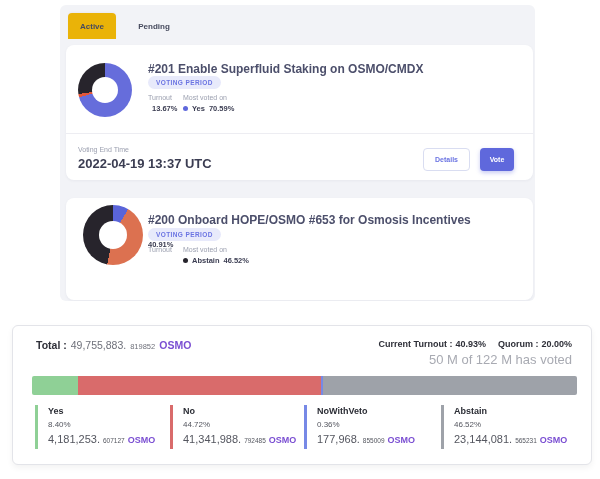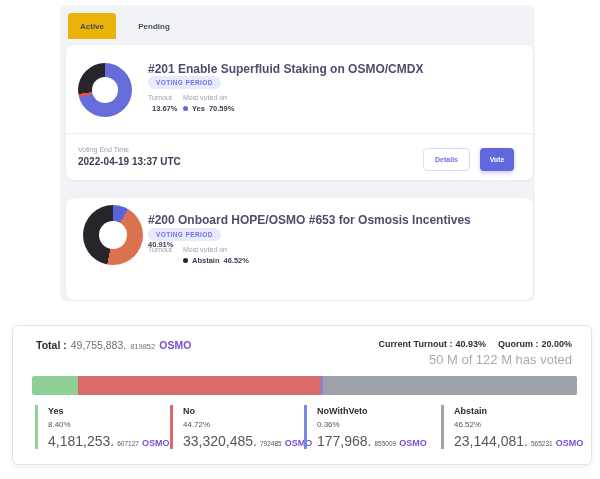--- a/index.html
+++ b/index.html
@@ -30,21 +30,21 @@
   .p-title { position:absolute; left:82px; font-size:12px; font-weight:600; color:#4c4f6b; }
   .badge { position:absolute; left:82px; font-size:6.5px; font-weight:700; letter-spacing:.4px;
            color:var(--badge-text); background:var(--badge-bg); padding:3px 8px; border-radius:9px; }
   .mini-label { position:absolute; font-size:7px; color:var(--text-gray); }
   .mini-value { position:absolute; font-size:7.5px; font-weight:700; color:var(--text-dark);
                 display:flex; align-items:center; gap:4px; }
   .dot { width:5px; height:5px; border-radius:50%; display:inline-block; }
 
   .divider { position:absolute; left:0; top:88px; width:100%; height:1px; background:#ededf2; }
   .footer-label { position:absolute; left:12px; top:101px; font-size:7px; color:var(--text-gray); }
-  .footer-date  { position:absolute; left:12px; top:111px; font-size:10px; font-weight:700; color:var(--text-dark); }
+  .footer-date  { position:absolute; left:12px; top:111px; font-size:13px; font-weight:700; color:var(--text-dark); }
   .btn { position:absolute; top:103px; height:23px; border-radius:4px; font-size:7px; font-weight:700;
          display:flex; align-items:center; justify-content:center; cursor:pointer; font-family:inherit; }
   .btn-details { left:357px; width:47px; background:#fff; border:1px solid #d9ddf1; color:var(--badge-text); }
   .btn-vote { left:414px; width:34px; background:var(--accent); border:none; color:#fff;
               box-shadow:0 2px 4px rgba(95,104,220,.35); }
 
   
   .summary { position:absolute; left:12px; top:325px; width:580px; height:140px; background:#fff;
              border:1px solid #e3e4e9; border-radius:6px; box-shadow:0 3px 6px rgba(0,0,0,.05); }
   .total-row { position:absolute; left:23px; top:13px; display:flex; align-items:baseline; gap:4px; }
@@ -61,21 +61,21 @@
 
   .stackbar { position:absolute; left:19px; top:50px; width:545px; height:19px; display:flex;
               border-radius:2px; overflow:hidden; }
   .stackbar .seg { height:100%; }
 
   .vote-cols { position:absolute; left:0; top:79px; width:100%; height:44px; }
   .vote-col { position:absolute; top:0; height:44px; border-left:3px solid #ccc; padding-left:10px; }
   .vc-label { font-size:9px; font-weight:700; color:#2b2d35; padding-top:1px; }
   .vc-pct { font-size:8px; color:#54565f; margin-top:4px; }
   .vc-amount { margin-top:4px; display:flex; align-items:baseline; gap:3px; }
-  .vc-int { font-size:14px; color:#54565f; }
+  .vc-int { font-size:11px; color:#54565f; }
   .vc-dec { font-size:6.5px; color:#54565f; }
   .vc-unit { font-size:9px; font-weight:600; color:var(--osmo); }
   .vc0 { left:22px; } .vc1 { left:157px; } .vc2 { left:291px; } .vc3 { left:428px; }
 </style>
 </head>
 <body>
 
 <div class="panel">
 
   <div class="tabs">
@@ -152,21 +152,21 @@
       <div class="vc-amount">
         <span class="vc-int">4,181,253.</span>
           <span class="vc-dec">607127</span>
         <span class="vc-unit">OSMO</span>
       </div>
     </div>
     <div class="vote-col vc1" style="border-left-color: rgb(217, 107, 107);">
       <div class="vc-label">No</div>
       <div class="vc-pct">44.72%</div>
       <div class="vc-amount">
-        <span class="vc-int">33,320,485.</span>
+        <span class="vc-int">41,341,988.</span>
           <span class="vc-dec">792485</span>
         <span class="vc-unit">OSMO</span>
       </div>
     </div>
     <div class="vote-col vc2" style="border-left-color: rgb(119, 137, 230);">
       <div class="vc-label">NoWithVeto</div>
       <div class="vc-pct">0.36%</div>
       <div class="vc-amount">
         <span class="vc-int">177,968.</span>
           <span class="vc-dec">855009</span>

